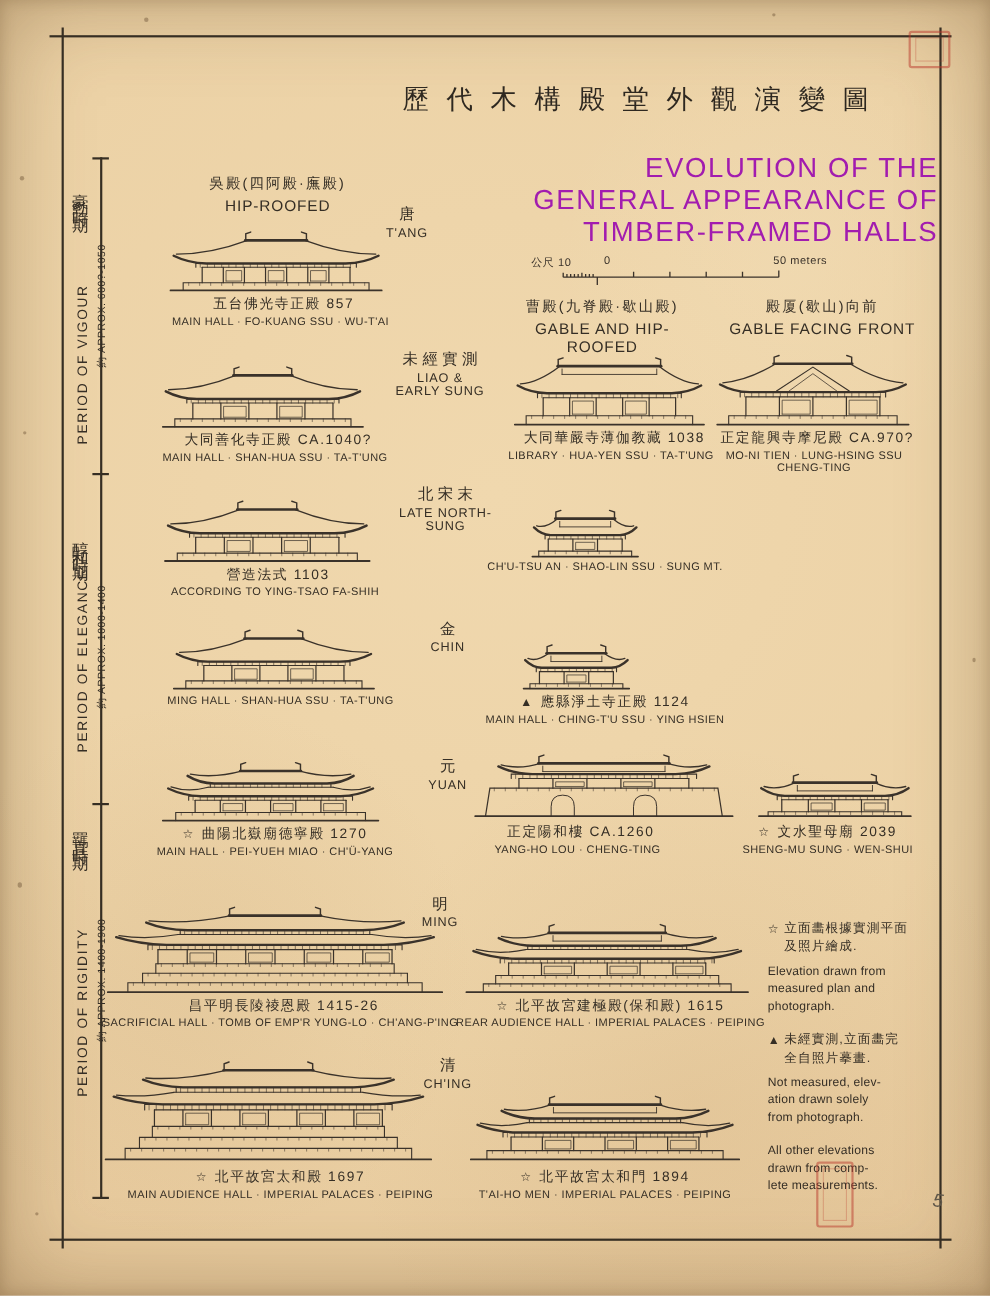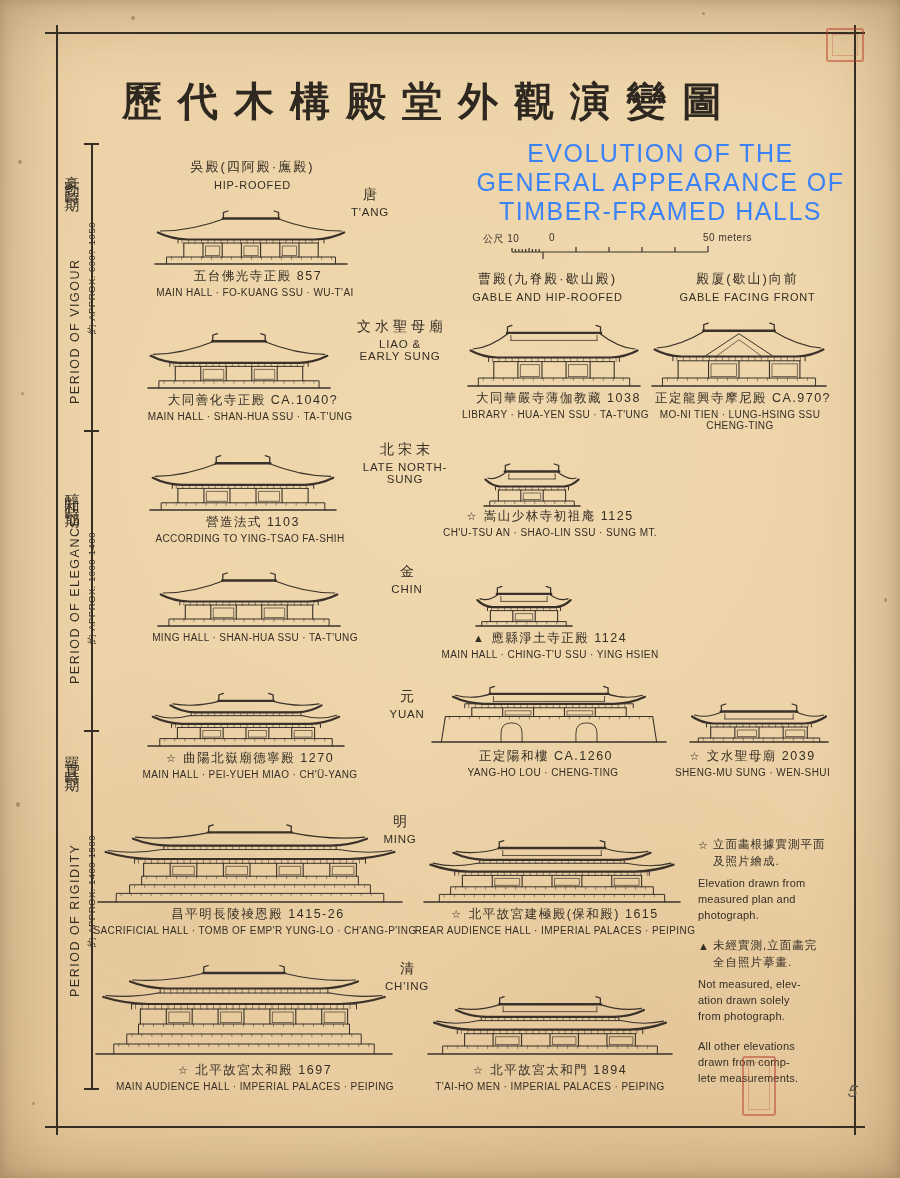--- a/index.html
+++ b/index.html
@@ -8,35 +8,35 @@
     background:
       radial-gradient(130% 95% at 50% 38%, #f0d8ae 0%, #ecd2a6 45%, #e5c79a 72%, #d6b487 92%, #bf9a6c 100%);
     box-shadow: inset 0 0 80px rgba(100,70,35,.38), inset 0 0 14px rgba(80,50,20,.25);}
   .mottle{position:absolute;inset:0;background:
       radial-gradient(40% 30% at 20% 75%, rgba(170,130,80,.10), transparent 70%),
       radial-gradient(35% 25% at 80% 20%, rgba(255,244,215,.14), transparent 70%),
       radial-gradient(50% 40% at 70% 85%, rgba(170,125,75,.10), transparent 70%);}
   .speck{position:absolute;border-radius:50%;background:rgba(80,55,30,.35);}
   .fl{position:absolute;background:#362e23;}
   .dimline{position:absolute;background:#362e23;}
-  .title-cn{position:absolute;left:106px;top:74px;width:700px;text-align:left;
-    font-size:40px;letter-spacing:16px;text-indent:16px;color:#2e2820;font-weight:700;}
-  .title-en{position:absolute;left:468px;top:139px;width:385px;text-align:center;
-    font-size:25px;line-height:29px;letter-spacing:1.5px;color:#3b82f6;white-space:pre-line;font-weight:500;}
+  .title-cn{position:absolute;left:106px;top:74px;width:700px;text-align:right;
+    font-size:24px;letter-spacing:16px;text-indent:16px;color:#2e2820;font-weight:400;}
+  .title-en{position:absolute;left:468px;top:139px;width:385px;text-align:right;
+    font-size:25px;line-height:29px;letter-spacing:1.5px;color:#a21caf;white-space:pre-line;font-weight:500;}
   .scalebar{position:absolute;left:455px;top:232px;width:310px;height:30px;color:#3a322a;}
   .sb-lab{position:absolute;font-size:10px;letter-spacing:.5px;top:0;margin-left:10px;}
   .bld{position:absolute;}
   .bld svg{overflow:visible;display:block;}
   .cap{position:absolute;text-align:center;color:#352e25;}
   .cap-cn{font-size:12.5px;letter-spacing:1.5px;}
   .cap-en{font-size:10px;letter-spacing:.4px;margin-top:2px;white-space:pre-line;}
   .mark{margin-right:6px;font-size:11px;}
   .hdr{position:absolute;text-align:center;color:#352e25;}
   .hdr .cn{font-size:13px;letter-spacing:2px;}
-  .hdr .en{font-size:11px;letter-spacing:.8px;margin-top:3px;text-align:center;}
+  .hdr .en{font-size:14px;letter-spacing:.8px;margin-top:3px;text-align:center;}
   .era{position:absolute;text-align:center;color:#352e25;}
   .era .cn{font-size:14px;letter-spacing:4px;text-indent:4px;}
   .era .en{font-size:11.5px;letter-spacing:.8px;margin-top:2px;white-space:pre-line;}
   .p-cn{position:absolute;writing-mode:vertical-rl;text-orientation:upright;
     font-size:15px;letter-spacing:7px;color:#352e25;}
   .vrot{position:absolute;transform:rotate(-90deg);transform-origin:0 0;white-space:nowrap;color:#352e25;}
   .p-en{font-size:12.5px;letter-spacing:1.5px;}
   .p-ap{font-size:9.5px;letter-spacing:.5px;}
   .legend{position:absolute;left:698px;top:836px;width:176px;color:#352e25;}
   .lg-cn{position:relative;padding-left:15px;font-size:11.5px;letter-spacing:1px;line-height:17px;white-space:pre-line;}
@@ -111,21 +111,21 @@
 <div class="hdr" style="left:655px;top:270px;width:185px">
   <div class="cn">殿厦(歇山)向前</div>
   <div class="en">GABLE FACING FRONT</div>
 </div>
 
 <div class="era" style="left:335px;top:186px;width:70px">
   <div class="cn">唐</div>
   <div class="en">T'ANG</div>
 </div>
 <div class="era" style="left:350px;top:318px;width:100px">
-  <div class="cn">文水聖母廟</div>
+  <div class="cn">未經實測</div>
   <div class="en">LIAO &amp;
 EARLY SUNG</div>
 </div>
 <div class="era" style="left:350px;top:441px;width:110px">
   <div class="cn">北宋末</div>
   <div class="en">LATE NORTH-SUNG</div>
 </div>
 <div class="era" style="left:372px;top:563px;width:70px">
   <div class="cn">金</div>
   <div class="en">CHIN</div>
@@ -1353,35 +1353,34 @@
 <div class="cap" style="left:630px;top:390px;width:220px">
   <div class="cap-cn"><span class="mark"></span><span>正定龍興寺摩尼殿 CA.970?</span></div>
   <div class="cap-en">MO-NI TIEN · LUNG-HSING SSU
 CHENG-TING</div>
 </div>
 <div class="cap" style="left:105px;top:514px;width:290px">
   <div class="cap-cn"><span class="mark"></span><span>營造法式 1103</span></div>
   <div class="cap-en">ACCORDING TO YING-TSAO FA-SHIH</div>
 </div>
 <div class="cap" style="left:420px;top:508px;width:260px">
-  <div class="cap-cn"><span class="mark">☆</span><span>嵩山少林寺初祖庵 1125</span></div>
   <div class="cap-en">CH'U-TSU AN · SHAO-LIN SSU · SUNG MT.</div>
 </div>
 <div class="cap" style="left:105px;top:630px;width:300px">
   <div class="cap-en">MING HALL · SHAN-HUA SSU · TA-T'UNG</div>
 </div>
 <div class="cap" style="left:420px;top:630px;width:260px">
   <div class="cap-cn"><span class="mark">▲</span><span>應縣淨土寺正殿 1124</span></div>
   <div class="cap-en">MAIN HALL · CHING-T'U SSU · YING HSIEN</div>
 </div>
 <div class="cap" style="left:100px;top:750px;width:300px">
   <div class="cap-cn"><span class="mark">☆</span><span>曲陽北嶽廟德寧殿 1270</span></div>
   <div class="cap-en">MAIN HALL · PEI-YUEH MIAO · CH'Ü-YANG</div>
 </div>
-<div class="cap" style="left:423px;top:748px;width:240px">
+<div class="cap" style="left:405px;top:748px;width:240px">
   <div class="cap-cn"><span class="mark"></span><span>正定陽和樓 CA.1260</span></div>
   <div class="cap-en">YANG-HO LOU · CHENG-TING</div>
 </div>
 <div class="cap" style="left:660px;top:748px;width:185px">
   <div class="cap-cn"><span class="mark">☆</span><span>文水聖母廟 2039</span></div>
   <div class="cap-en">SHENG-MU SUNG · WEN-SHUI</div>
 </div>
 <div class="cap" style="left:60px;top:906px;width:390px">
   <div class="cap-cn"><span class="mark"></span><span>昌平明長陵祾恩殿 1415-26</span></div>
   <div class="cap-en">SACRIFICIAL HALL · TOMB OF EMP'R YUNG-LO · CH'ANG-P'ING</div>

